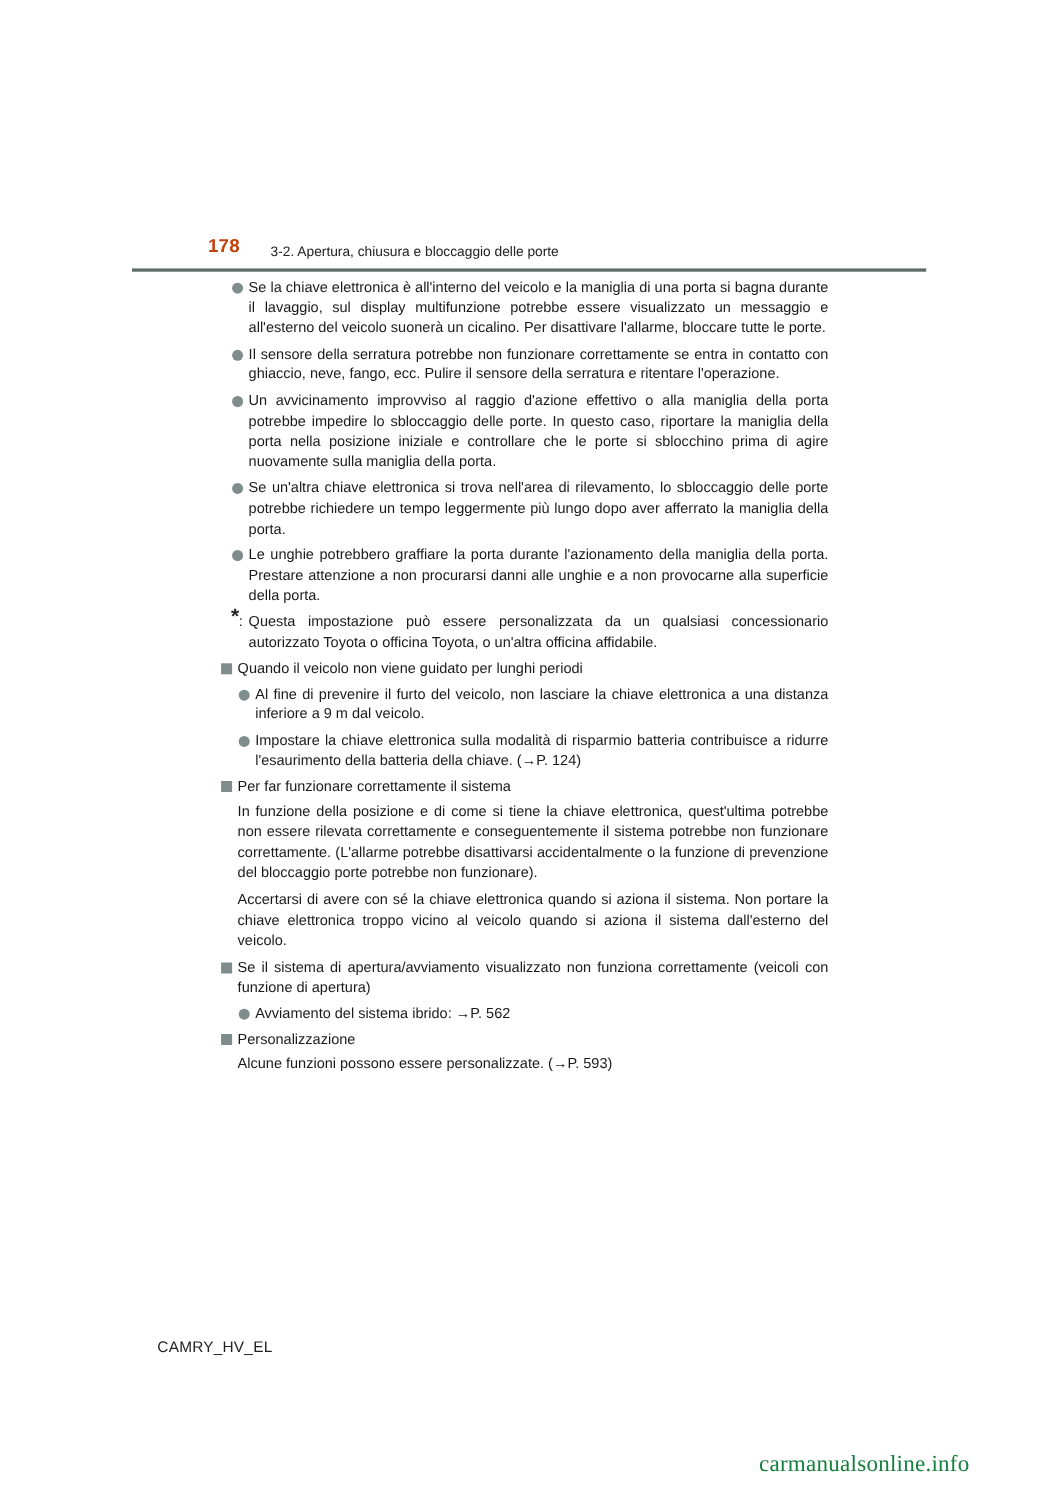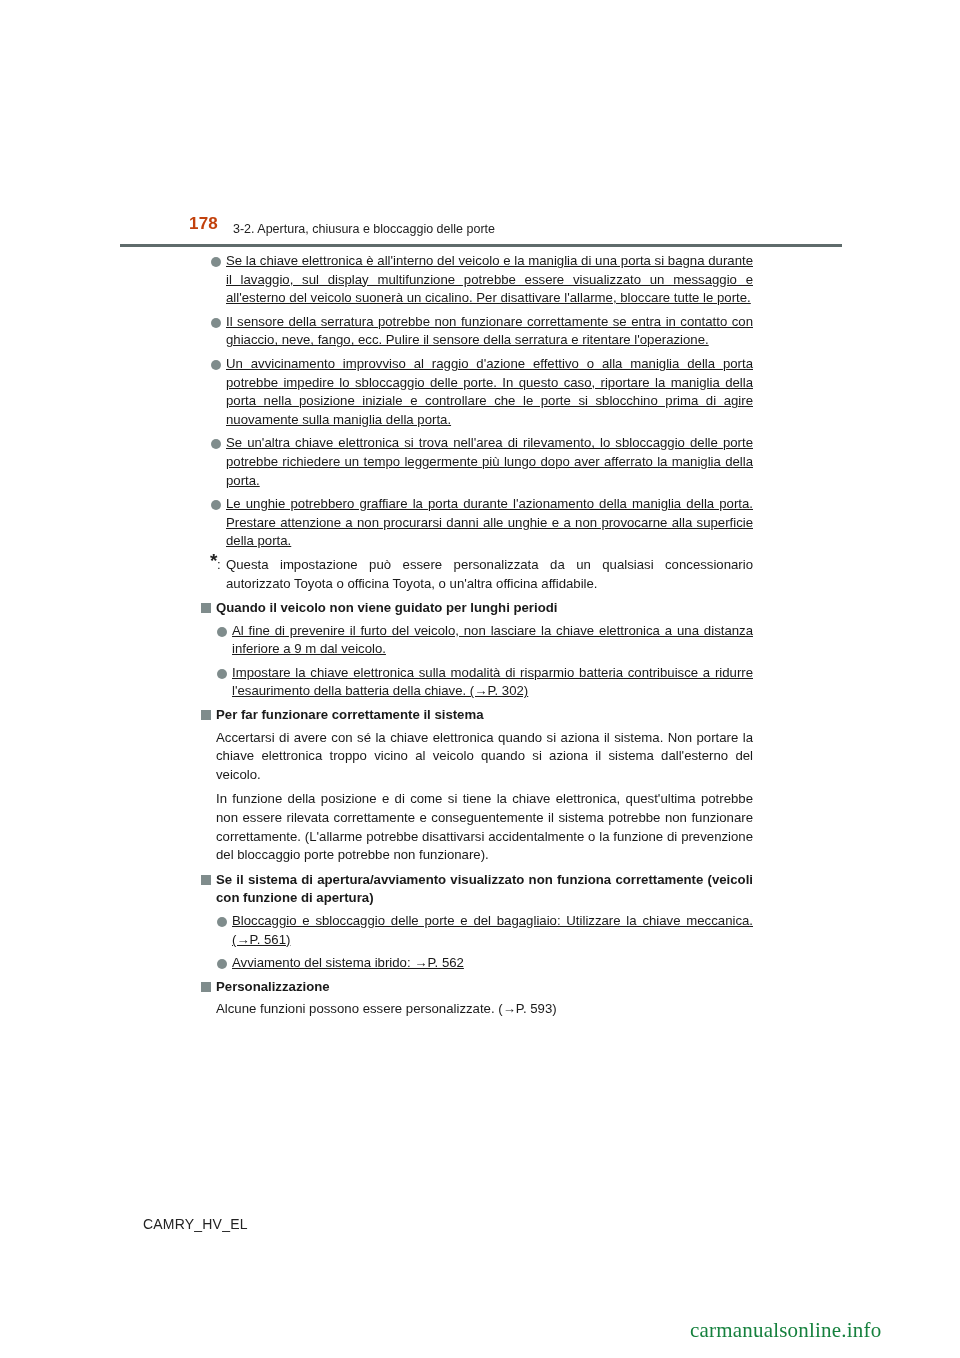--- a/index.html
+++ b/index.html
@@ -26,21 +26,21 @@
       position: absolute;
       left: 69px;
       top: 0;
       font-weight: bold;
       font-size: 17px;
       color: #c2410c;
       letter-spacing: 0.2px;
     }
     .section-title {
       position: absolute;
-      left: 113px;
+      left: 126px;
       top: 8px;
       font-size: 12.5px;
       color: #222;
     }
     .header-rule {
       position: absolute;
       left: 0;
       top: 30px;
       width: 722px;
       height: 3px;
@@ -53,21 +53,20 @@
       width: 543px;
       font-size: 13.2px;
       line-height: 18.6px;
       color: #1a1a1a;
     }
     .bullet-item {
       position: relative;
       padding-left: 16px;
       margin-bottom: 5px;
       text-align: justify;
-      text-decoration: underline;
     }
     .bullet-dot {
       position: absolute;
       left: 1px;
       top: 5px;
       width: 10px;
       height: 10px;
       border-radius: 50%;
       background: #7f8c8c;
     }
@@ -92,21 +91,21 @@
       top: 0;
     }
     .section {
       position: relative;
       margin-left: -10px;
       margin-bottom: 4px;
     }
     .section-heading {
       position: relative;
       padding-left: 16px;
-      font-weight: bold;
+      font-weight: normal;
       margin-bottom: 4px;
       text-align: justify;
     }
     .square-icon {
       position: absolute;
       left: 1px;
       top: 4px;
       width: 10px;
       height: 10px;
       background: #7f8c8c;
@@ -183,46 +182,42 @@
       <span class="square-icon"></span>
       <span>Quando il veicolo non viene guidato per lunghi periodi</span>
     </div>
     <div class="section-body">
       <div class="bullet-item">
         <span class="bullet-dot"></span>
         <span>Al fine di prevenire il furto del veicolo, non lasciare la chiave elettronica a una distanza inferiore a 9 m dal veicolo.</span>
       </div>
       <div class="bullet-item">
         <span class="bullet-dot"></span>
-        <span>Impostare la chiave elettronica sulla modalità di risparmio batteria contribuisce a ridurre l'esaurimento della batteria della chiave. (→P. 302)</span>
+        <span>Impostare la chiave elettronica sulla modalità di risparmio batteria contribuisce a ridurre l'esaurimento della batteria della chiave. (→P. 124)</span>
       </div>
     </div>
   </div>
 
   <div class="section">
     <div class="section-heading">
       <span class="square-icon"></span>
       <span>Per far funzionare correttamente il sistema</span>
     </div>
     <div class="section-body">
+      <div class="para">In funzione della posizione e di come si tiene la chiave elettronica, quest'ultima potrebbe non essere rilevata correttamente e conseguentemente il sistema potrebbe non funzionare correttamente. (L'allarme potrebbe disattivarsi accidentalmente o la funzione di prevenzione del bloccaggio porte potrebbe non funzionare).</div>
       <div class="para">Accertarsi di avere con sé la chiave elettronica quando si aziona il sistema. Non portare la chiave elettronica troppo vicino al veicolo quando si aziona il sistema dall'esterno del veicolo.</div>
-      <div class="para">In funzione della posizione e di come si tiene la chiave elettronica, quest'ultima potrebbe non essere rilevata correttamente e conseguentemente il sistema potrebbe non funzionare correttamente. (L'allarme potrebbe disattivarsi accidentalmente o la funzione di prevenzione del bloccaggio porte potrebbe non funzionare).</div>
     </div>
   </div>
 
   <div class="section">
     <div class="section-heading">
       <span class="square-icon"></span>
       <span>Se il sistema di apertura/avviamento visualizzato non funziona correttamente (veicoli con funzione di apertura)</span>
     </div>
     <div class="section-body">
-      <div class="bullet-item">
-        <span class="bullet-dot"></span>
-        <span>Bloccaggio e sbloccaggio delle porte e del bagagliaio: Utilizzare la chiave meccanica. (→P. 561)</span>
-      </div>
       <div class="bullet-item">
         <span class="bullet-dot"></span>
         <span>Avviamento del sistema ibrido: →P. 562</span>
       </div>
     </div>
   </div>
 
   <div class="section">
     <div class="section-heading">
       <span class="square-icon"></span>

